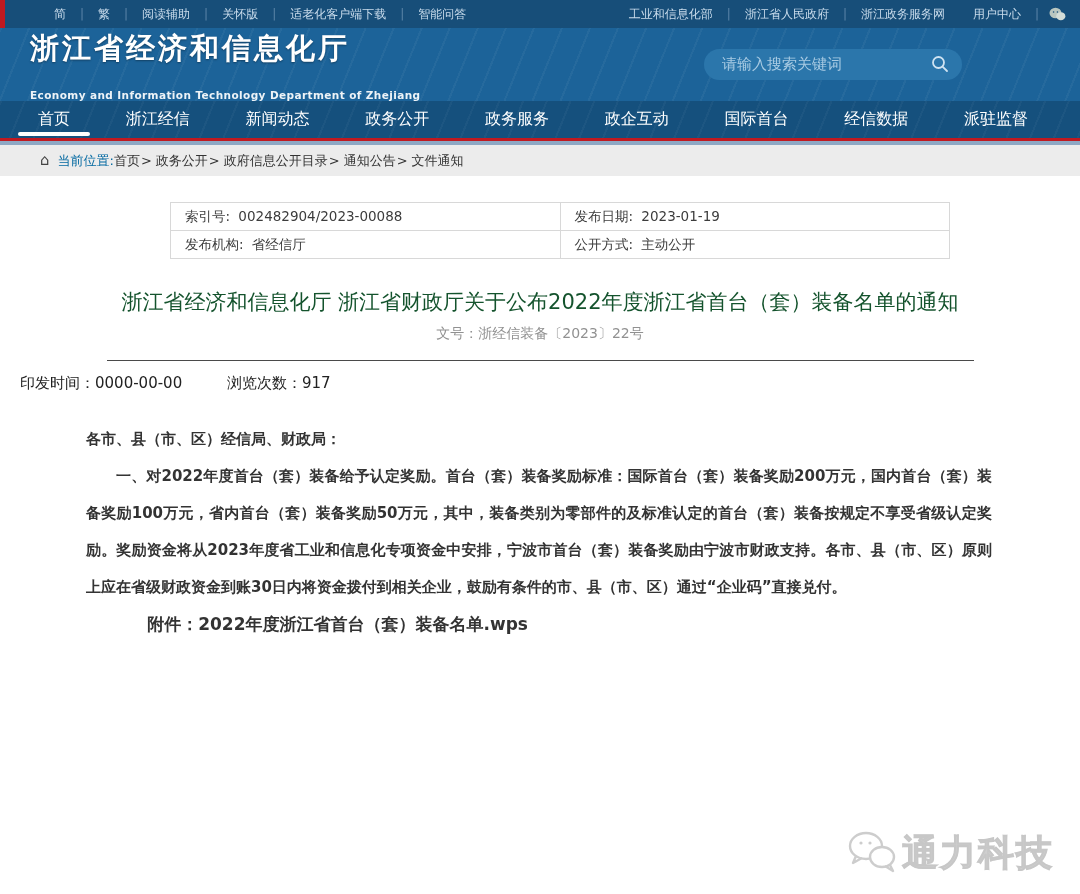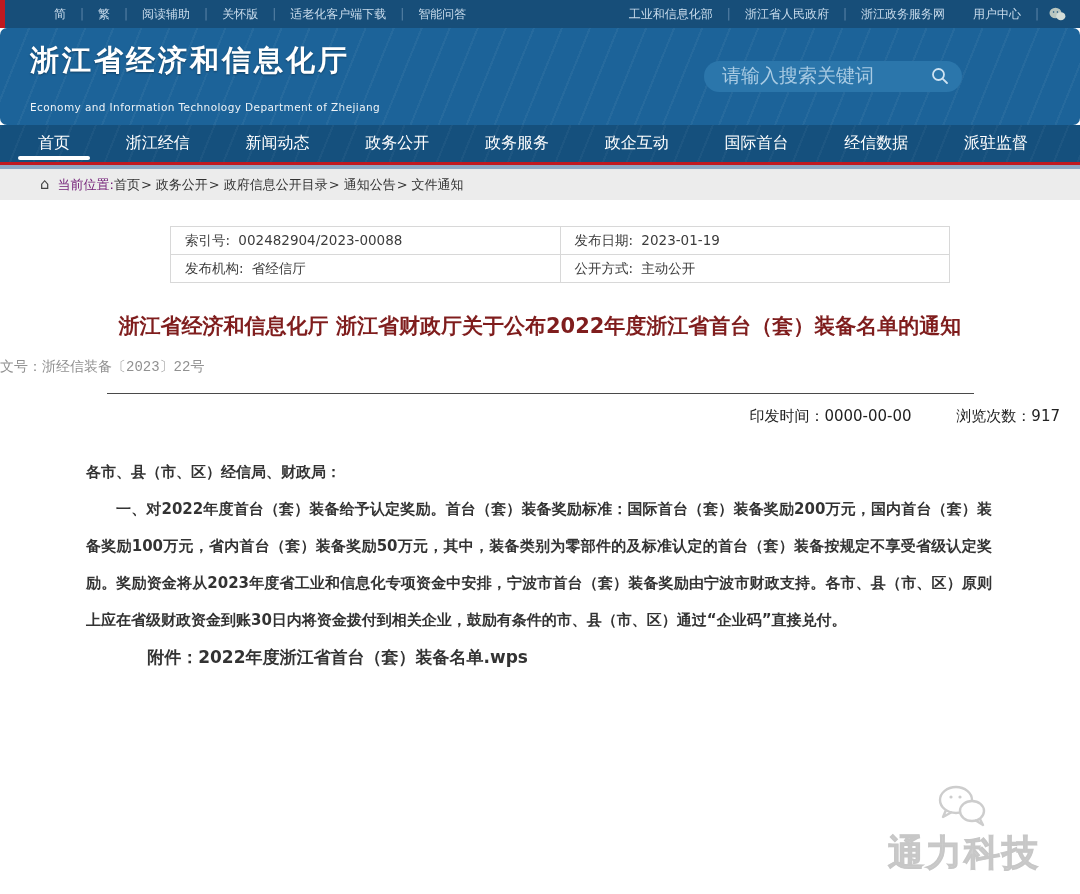--- a/index.html
+++ b/index.html
@@ -10,75 +10,75 @@
   
   .topbar { position:relative; height:28px; background:#174e79; color:#c9dcec; font-size:12px;
             display:flex; align-items:center; justify-content:space-between; padding:0 14px 0 40px; }
   .topbar-accent { position:absolute; left:0; top:0; width:5px; height:28px; background:#c01920; }
   .topbar-group { display:flex; align-items:center; gap:0; }
   .topbar-link { color:#c9dcec; cursor:pointer; padding:0 14px; white-space:nowrap; }
   .topbar-sep { color:#5b85a8; }
   .wechat-icon { display:inline-block; margin-left:10px; cursor:pointer; line-height:0; }
 
   
-  .banner { position:relative; height:97px; background:#1c6399;
+  .banner { position:relative; height:73px; background:#1c6399;
             background-image:repeating-linear-gradient(112deg, rgba(255,255,255,0.045) 0 2px, rgba(255,255,255,0) 2px 26px);
-            display:flex; align-items:center; justify-content:space-between; padding:0 40px 0 30px;border-radius:7px; }
+            display:flex; align-items:center; justify-content:space-between; padding:0 40px 0 30px; }
   .logo-block { color:#fff; }
   .site-name { font-size:29px; font-weight:bold; letter-spacing:3px; text-shadow:0 1px 2px rgba(0,0,0,.35); }
-  .site-name-en { font-size:10.5px; color:rgba(255,255,255,.92); margin-top:20px; letter-spacing:.4px; font-weight:normal; }
+  .site-name-en { font-size:10.5px; color:rgba(255,255,255,.92); margin-top:20px; letter-spacing:.4px; font-weight:bold; }
   .search-box { position:relative; width:258px; height:31px; margin-right:78px; }
   .search-box input { width:100%; height:100%; border:none; outline:none; border-radius:16px;
-                      background:#2b76ab; color:#0f172a; font-size:19px; padding:0 40px 0 18px;
-                      font-family:Liberation Mono, monospace; }
+                      background:#2b76ab; color:#0f172a; font-size:15px; padding:0 40px 0 18px;
+                      font-family:Liberation Serif, serif; }
   .search-box input::placeholder { color:#a9cbe3; }
   .search-icon { position:absolute; right:12px; top:5px; cursor:pointer; line-height:0; }
 
   
   .nav { height:37px; background:#15507d;
          background-image:repeating-linear-gradient(112deg, rgba(255,255,255,0.035) 0 2px, rgba(255,255,255,0) 2px 22px);
          display:flex; align-items:center; justify-content:space-between; padding:0 44px 0 30px; }
   .nav-item { position:relative; color:#fff; font-size:16px; height:37px; line-height:35px;
               padding:0 8px; cursor:pointer; white-space:nowrap; }
   .nav-item.active::after { content:""; position:absolute; left:50%; transform:translateX(-50%);
               bottom:2px; width:72px; height:4px; background:#fff; border-radius:2px; }
 
   .red-line   { height:3px; background:#c01920; }
   .steel-line { height:4px; background:#8ea8c4; }
 
   
   .breadcrumb { height:31px; background:#ececec; display:flex; align-items:center;
                 padding-left:40px; font-size:13px; color:#333; }
   .home-icon { font-size:15px; color:#444; margin-right:8px; line-height:1; }
-  .crumb-prefix { color:#701a75; }
+  .crumb-prefix { color:#0369a1; }
   .crumb-item { color:#333; cursor:pointer; }
   .crumb-sep { margin:0 4px 0 1px; color:#333; }
 
   
   .main { background:#fff; }
   .doc-info { width:780px; margin:26px 0 0 170px; border-collapse:collapse; font-size:13.5px; color:#3c3c3c; }
   .doc-info td { border:1px solid #d8d8d8; height:28px; padding-left:14px; width:50%; }
   .doc-info .lbl { margin-right:4px; }
 
   .article-title { margin:26px 70px 0; text-align:center; font-size:21px; line-height:34px;
-                   font-weight:bold; color:#7f1d1d; }
-  .doc-number { margin-top:15px; font-size:14px; color:#919191;font-family:Liberation Mono, monospace; }
+                   font-weight:normal; color:#14532d; }
+  .doc-number { margin-top:6px; text-align:center; font-size:14px; color:#919191; }
   .divider { margin:17px auto 0; width:867px; border:none; border-top:1px solid #4a4a4a; }
-  .meta-line { margin-top:13px; text-align:right; font-size:15px; color:#222; }
+  .meta-line { margin-top:13px; text-align:left; font-size:15px; color:#222; }
   .meta-pair { margin:0 20px; }
 
   .body-text { padding:28px 88px 0 86px; font-size:15px; line-height:37px; color:#333;
                text-align:justify; }
   .body-text p { margin:0;font-weight:bold; }
   .body-text p.indent { text-indent:2em; }
   .attachment-line { margin-top:38px; text-indent:3.6em; font-size:17px; color:#333; }
 
   
-  .watermark { position:absolute; right:40px; bottom:16px; display:flex; align-items:center;
-               pointer-events:none; opacity:.75;flex-direction:column; }
+  .watermark { position:absolute; right:26px; bottom:16px; display:flex; align-items:flex-start;
+               pointer-events:none; opacity:.75; }
   .watermark-text { font-size:36px; font-weight:bold; color:#bfbfbf; letter-spacing:2px;
                     -webkit-text-stroke:1px #b5b5b5; }
 </style>
 </head>
 <body>
 
 <div class="page">
 
   <div class="topbar">
     <div class="topbar-accent"></div>

